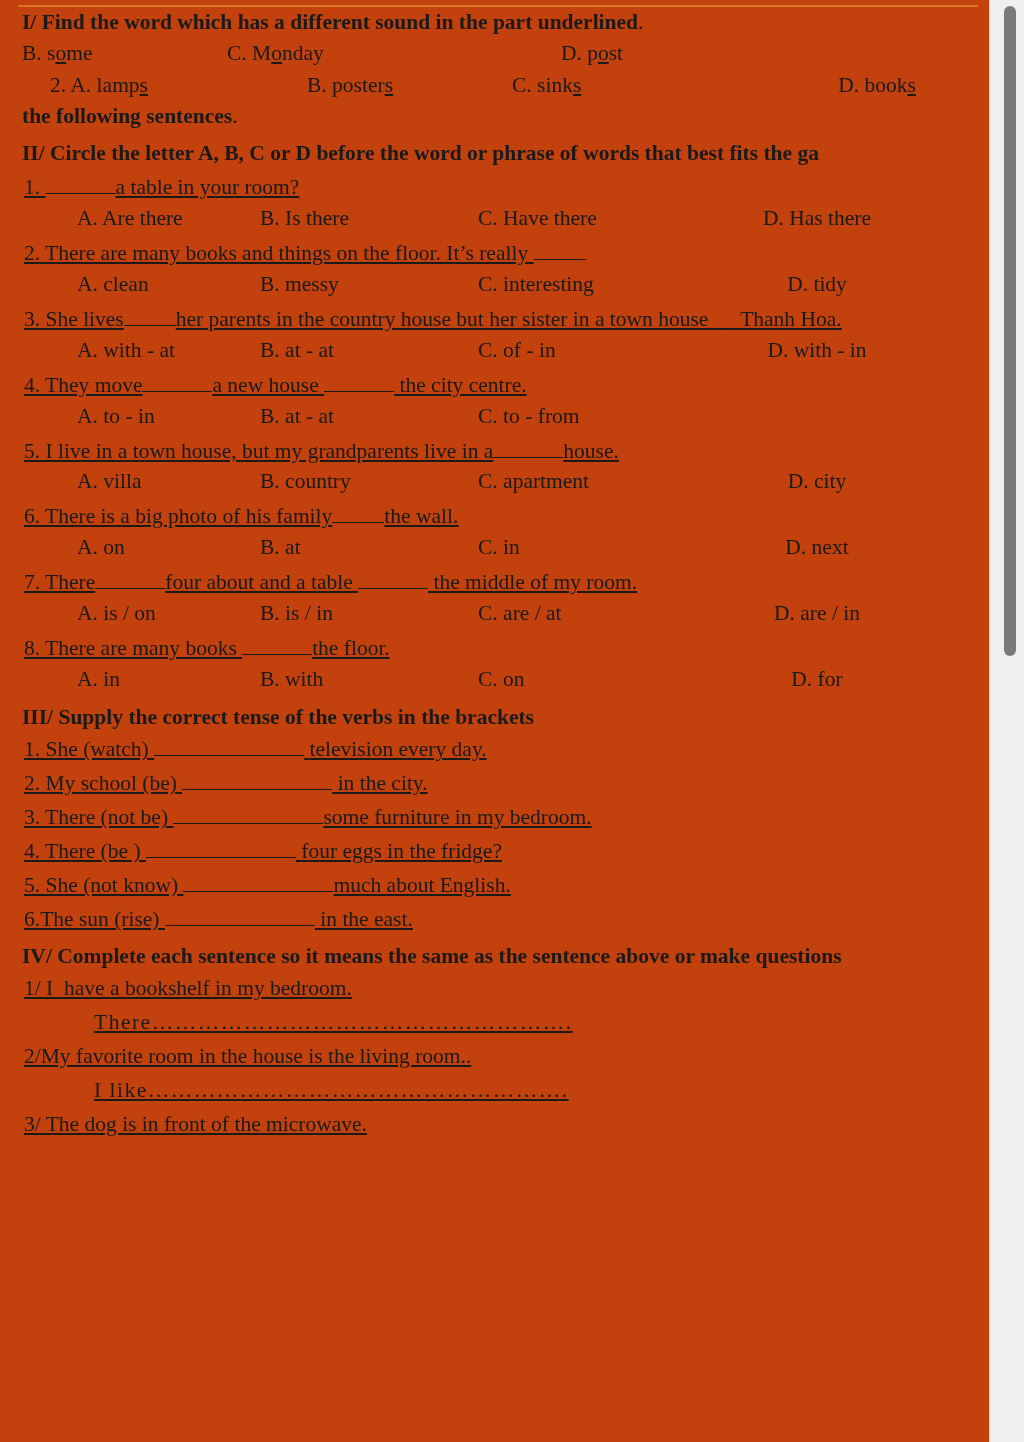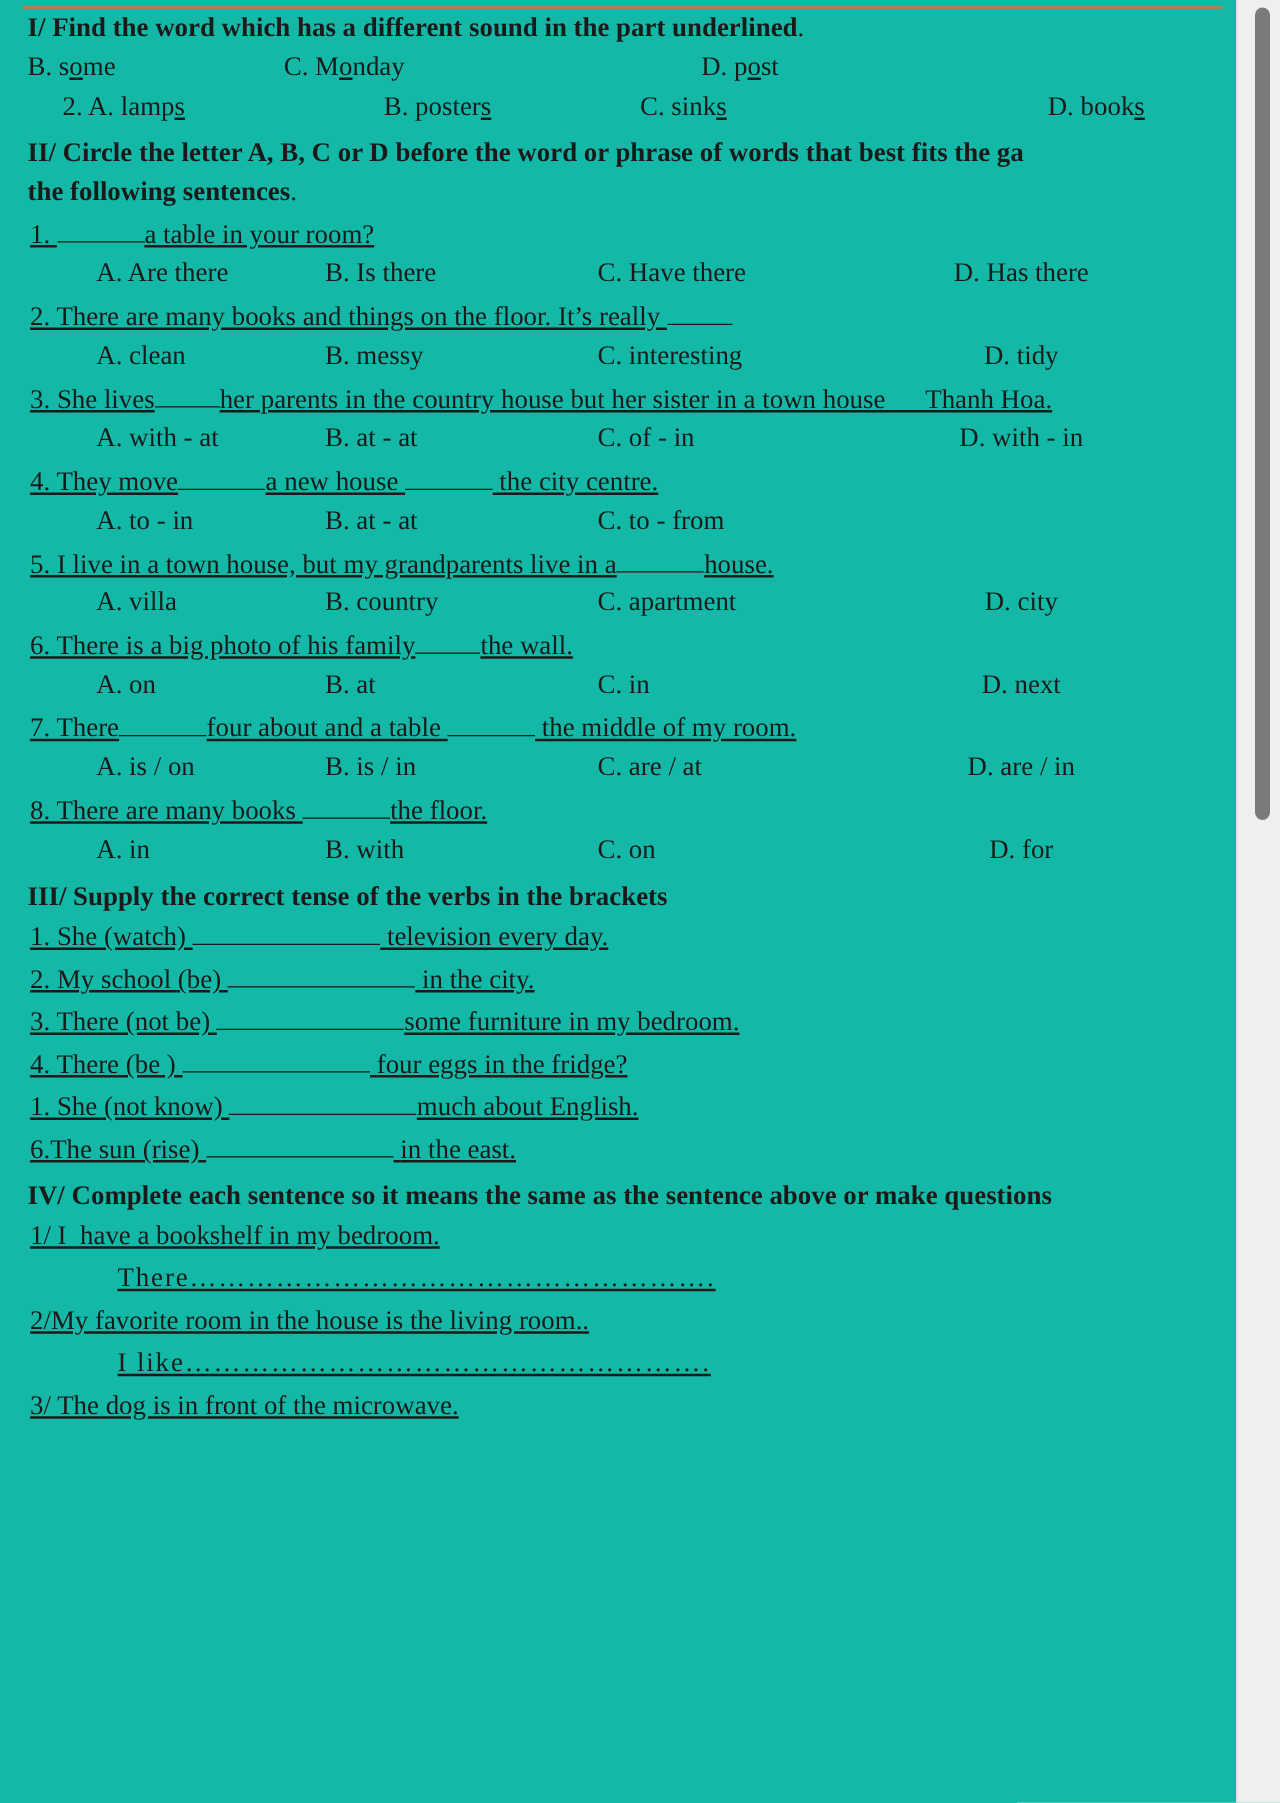--- a/index.html
+++ b/index.html
@@ -14,21 +14,21 @@
     color: #1a1a1a;
     overflow: hidden;
     position: relative;
   }
   .page {
     position: absolute;
     left: 0;
     top: 0;
     width: 990px;
     height: 1442px;
-    background: #14b8a6;
+    background: #c2410c;
     box-sizing: border-box;
     padding: 8px 18px 0 22px;
   }
   .topline {
     position: absolute;
     left: 18px;
     top: 5px;
     width: 960px;
     height: 2px;
     background: #d9762a;
@@ -114,22 +114,22 @@
       <span class="o4"><span>D.</span> <span>p</span><span class="u">o</span><span>st</span></span>
     </div>
 
     <div class="opts sec1">
       <span class="o1"><span>2.</span> <span>A.</span> <span>lamp</span><span class="u">s</span></span>
       <span class="o2"><span>B.</span> <span>poster</span><span class="u">s</span></span>
       <span class="o3"><span>C.</span> <span>sink</span><span class="u">s</span></span>
       <span class="o4"><span>D.</span> <span>book</span><span class="u">s</span></span>
     </div>
 
+    <div class="hdr"><span>the following sentences</span><span style="font-weight:normal">.</span></div>
     <div class="hdr" style="padding-top:6px">II/ Circle the letter A, B, C or D before the word or phrase of words that best fits the ga</div>
-    <div class="hdr"><span>the following sentences</span><span style="font-weight:normal">.</span></div>
 
     <div class="q"><span>1. </span><span class="blank-m"></span><span>a table in your room?</span></div>
     <div class="opts">
       <span class="o1">A. Are there</span>
       <span class="o2">B. Is there</span>
       <span class="o3">C. Have there</span>
       <span class="o4">D. Has there</span>
     </div>
 
     <div class="q"><span>2. There are many books and things on the floor. It’s really </span><span class="blank-s"></span></div>
@@ -186,21 +186,21 @@
       <span class="o3">C. on</span>
       <span class="o4">D. for</span>
     </div>
 
     <div class="subhdr">III/ Supply the correct tense of the verbs in the brackets</div>
 
     <div class="q"><span>1. She (watch) </span><span class="blank-l"></span> <span>television every day.</span></div>
     <div class="q"><span>2. My school (be) </span><span class="blank-l"></span> <span>in the city.</span></div>
     <div class="q"><span>3. There (not be) </span><span class="blank-l"></span><span>some furniture in my bedroom.</span></div>
     <div class="q"><span>4. There (be ) </span><span class="blank-l"></span> <span>four eggs in the fridge?</span></div>
-    <div class="q"><span>1. She (not know) </span><span class="blank-l"></span><span>much about English.</span></div>
+    <div class="q"><span>5. She (not know) </span><span class="blank-l"></span><span>much about English.</span></div>
     <div class="q"><span>6.The sun (rise) </span><span class="blank-l"></span> <span>in the east.</span></div>
 
     <div class="subhdr">IV/ Complete each sentence so it means the same as the sentence above or make questions</div>
 
     <div class="q">1/ I  have a bookshelf in my bedroom.</div>
     <div class="q indent dots">There……………………………………………….</div>
     <div class="q">2/My favorite room in the house is the living room..</div>
     <div class="q indent dots">I like……………………………………………….</div>
     <div class="q">3/ The dog is in front of the microwave.</div>
   </div>

